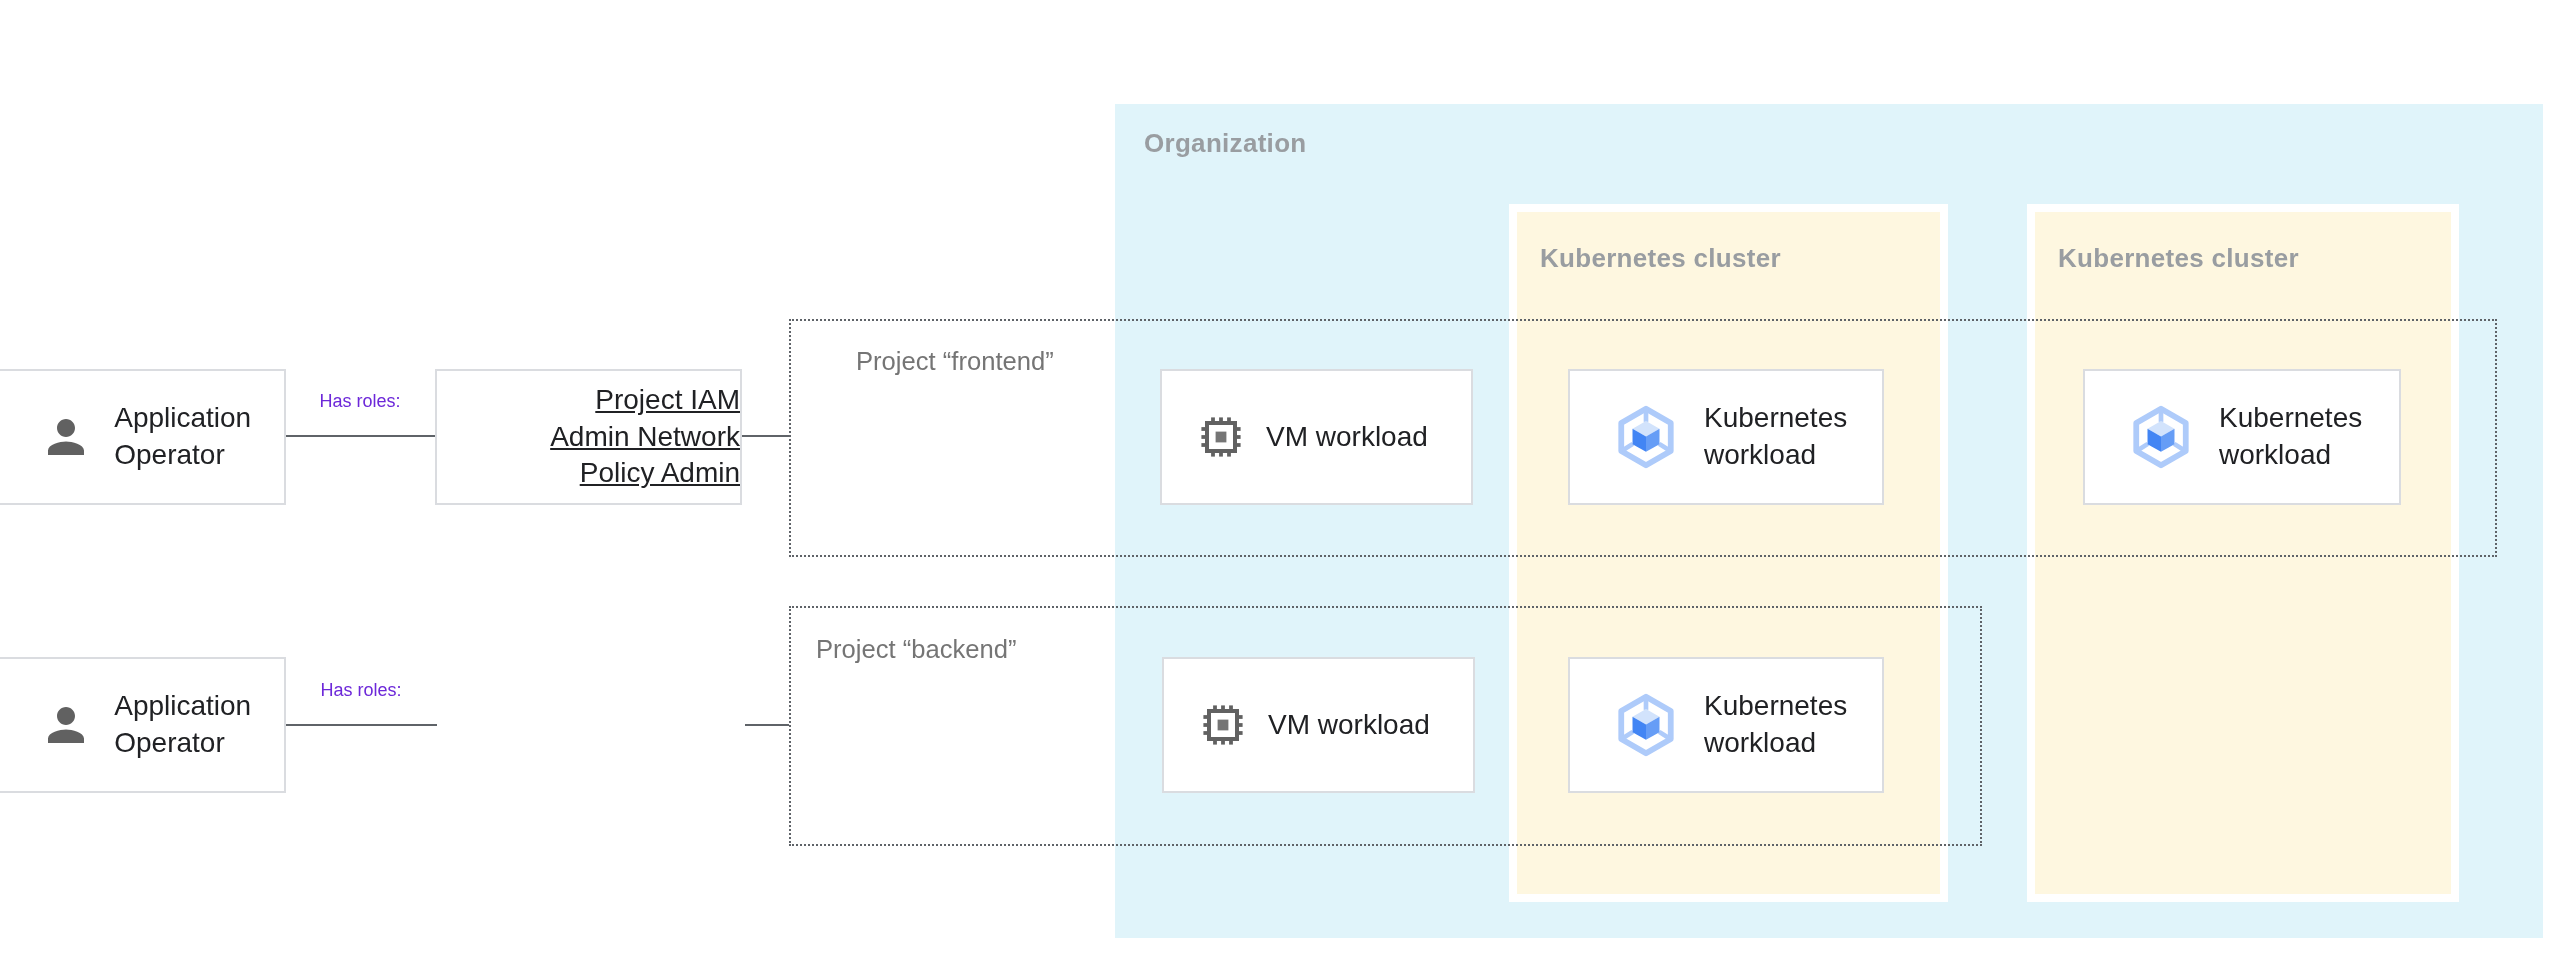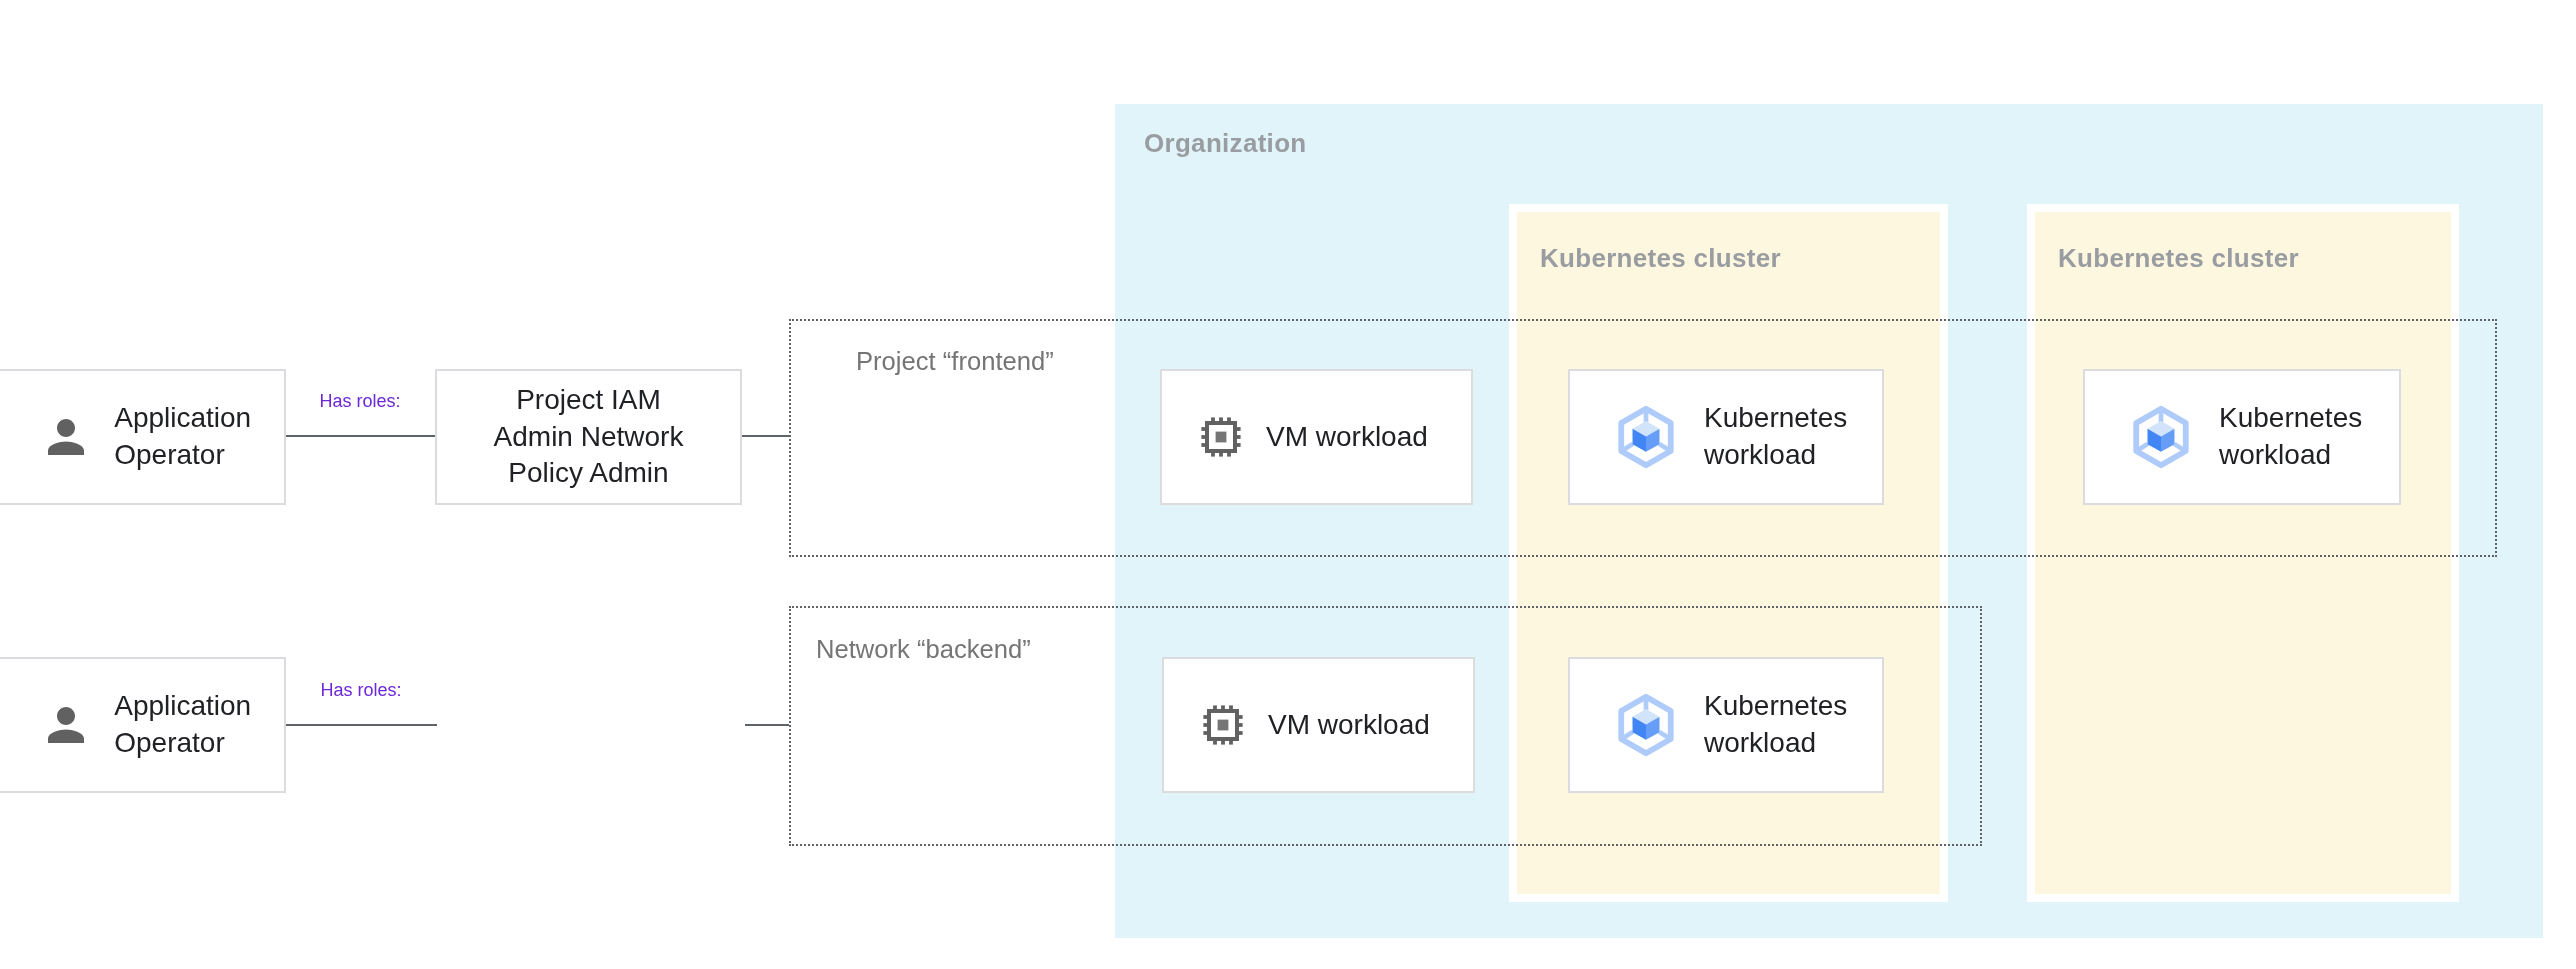--- a/index.html
+++ b/index.html
@@ -18,21 +18,21 @@
   .project-label{
     position:absolute;font-size:25.6px;color:#757575;white-space:nowrap;
   }
   .node{
     background:#ffffff;border:2.1px solid #dadce0;
     display:flex;align-items:center;
   }
   .node-label{
     font-size:28px;line-height:1.32;color:#202124;white-space:pre-line;
   }
-  .node-label.center{width:100%;text-align:center;}
+  .node-label.center{width:100%;text-align:right;text-decoration:underline;}
   .icon{flex:0 0 auto;display:block;}
   .edge{background:#5f6368;height:2.1px;}
   .edge-label{
     position:absolute;font-size:18px;color:#6d28d9;white-space:nowrap;
     transform:translateX(-50%);
   }
 </style>
 </head>
 <body>
 
@@ -44,21 +44,21 @@
   <div class="abs cluster" style="left:1509px;top:204px;width:439px;height:698px;"></div>
   <div class="region-label" style="left:1540px;top:243px;">Kubernetes cluster</div>
 
   <div class="abs cluster" style="left:2027px;top:204px;width:432px;height:698px;"></div>
   <div class="region-label" style="left:2058px;top:243px;">Kubernetes cluster</div>
 
   <div class="abs project" style="left:789px;top:319px;width:1708px;height:238px;"></div>
   <div class="project-label" style="left:856px;top:347px;">Project “frontend”</div>
 
   <div class="abs project" style="left:789px;top:606px;width:1193px;height:240px;"></div>
-  <div class="project-label" style="left:816px;top:635px;">Network “backend”</div>
+  <div class="project-label" style="left:816px;top:635px;">Project “backend”</div>
 
   <div class="abs edge" style="left:285px;top:435px;width:150px;"></div>
   <div class="edge-label" style="left:360px;top:391px;">Has roles:</div>
   <div class="abs edge" style="left:742px;top:435px;width:48px;"></div>
 
   <div class="abs edge" style="left:286px;top:724px;width:151px;"></div>
   <div class="edge-label" style="left:361px;top:680px;">Has roles:</div>
   <div class="abs edge" style="left:745px;top:724px;width:44px;"></div>
 
   <div class="abs node" style="left:-2.8px;top:369px;width:289px;height:136px;padding-left:40px;gap:21px;">

